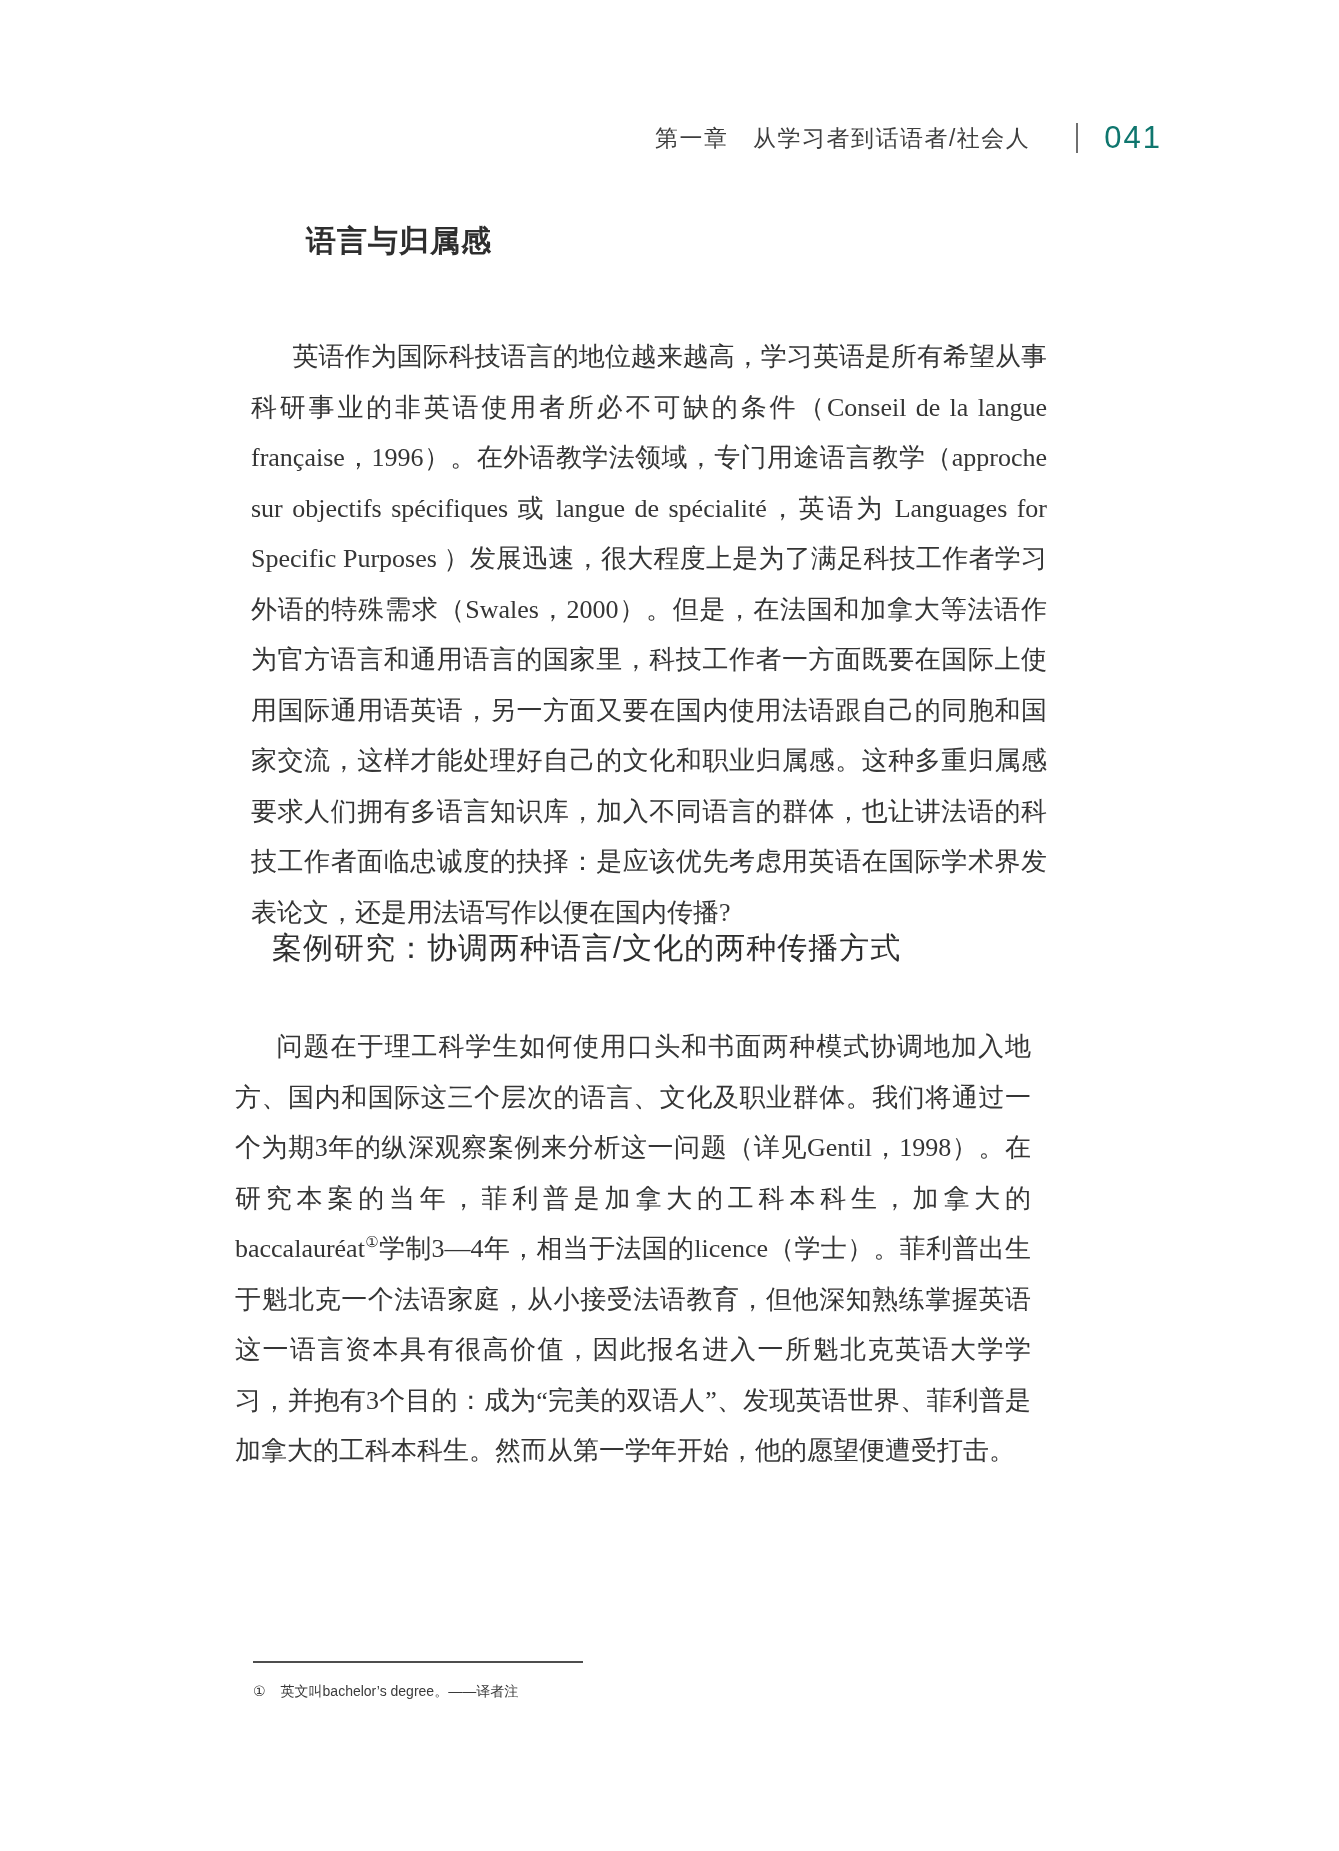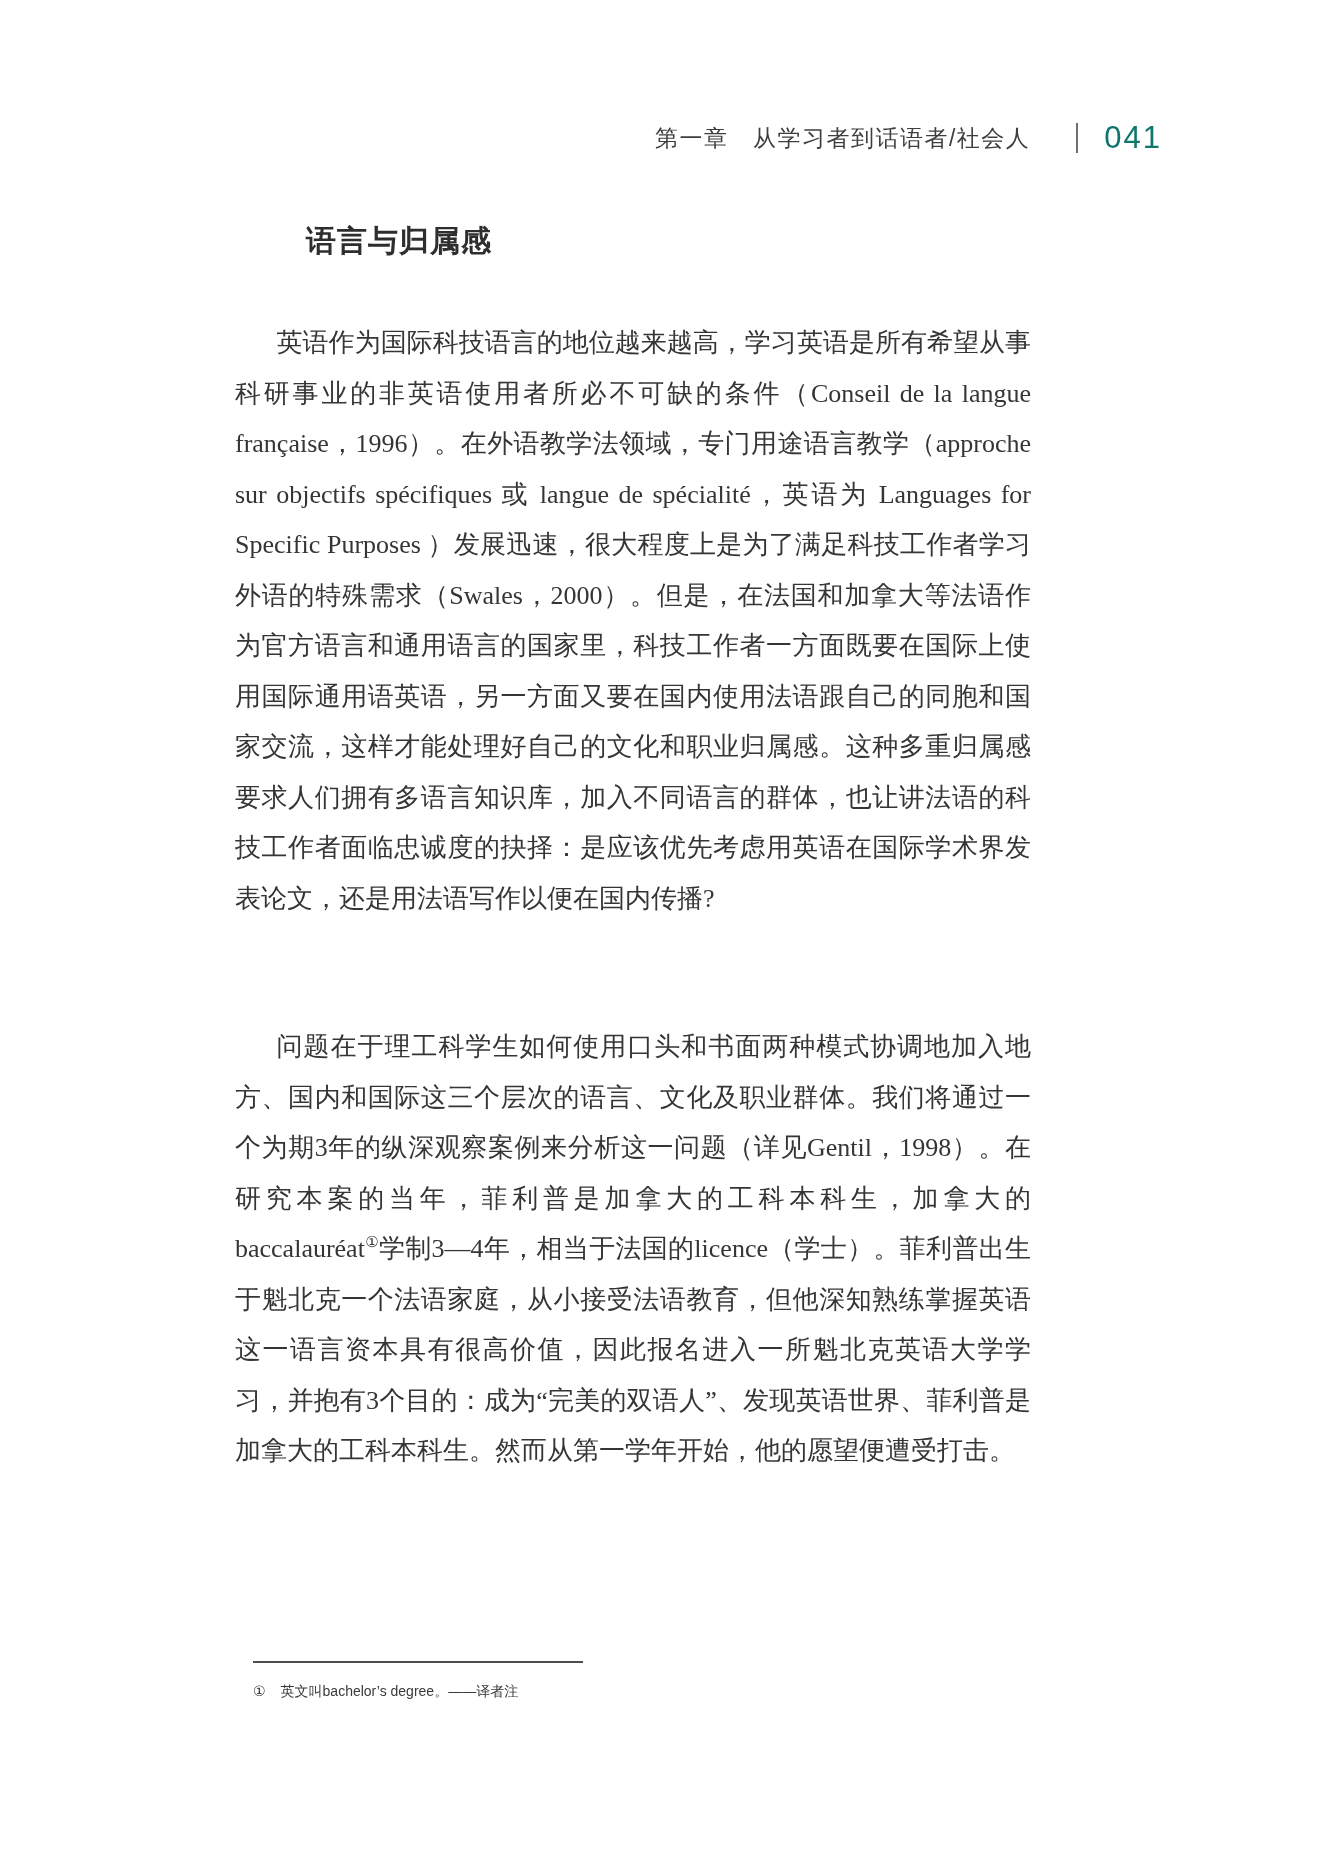--- a/index.html
+++ b/index.html
@@ -46,21 +46,21 @@
     left:235px; width:796px;
     font-size:26px; color:#353535;
     text-align:justify;
     text-justify:inter-ideograph;
   }
   .body-text p {
     margin:0;
     line-height:50.5px;
     text-indent:1.6em;
   }
-  .sec1-body { top:318px; }
+  .sec1-body { top:332px;margin-left:16px; }
   .sec2-body { top:1022px; }
   sup.fn-ref {
     font-size:0.58em;
     vertical-align:super;
     line-height:0;
   }
 
   
   .footnote-divider {
     position:absolute;
@@ -87,20 +87,21 @@
     <span class="head-divider"></span>
     <span class="page-number">041</span>
   </header>
 
   <h2 class="section-heading heading-1">语言与归属感</h2>
 
   <div class="body-text sec1-body">
     <p>英语作为国际科技语言的地位越来越高，学习英语是所有希望从事科研事业的非英语使用者所必不可缺的条件（Conseil de la langue française，1996）。在外语教学法领域，专门用途语言教学（approche sur objectifs spécifiques 或 langue de spécialité，英语为 Languages for Specific Purposes ）发展迅速，很大程度上是为了满足科技工作者学习外语的特殊需求（Swales，2000）。但是，在法国和加拿大等法语作为官方语言和通用语言的国家里，科技工作者一方面既要在国际上使用国际通用语英语，另一方面又要在国内使用法语跟自己的同胞和国家交流，这样才能处理好自己的文化和职业归属感。这种多重归属感要求人们拥有多语言知识库，加入不同语言的群体，也让讲法语的科技工作者面临忠诚度的抉择：是应该优先考虑用英语在国际学术界发表论文，还是用法语写作以便在国内传播?</p>
   </div>
 
+  <h2 class="section-heading heading-2">案例研究：协调两种语言/文化的两种传播方式</h2>
 
   <div class="body-text sec2-body">
     <p><span>问题在于理工科学生如何使用口头和书面两种模式协调地加入地方、国内和国际这三个层次的语言、文化及职业群体。我们将通过一个为期3年的纵深观察案例来分析这一问题（详见Gentil，1998）。在研究本案的当年，菲利普是加拿大的工科本科生，加拿大的baccalauréat</span><sup class="fn-ref">①</sup><span>学制3—4年，相当于法国的licence（学士）。菲利普出生于魁北克一个法语家庭，从小接受法语教育，但他深知熟练掌握英语这一语言资本具有很高价值，因此报名进入一所魁北克英语大学学习，并抱有3个目的：成为“完美的双语人”、发现英语世界、菲利普是加拿大的工科本科生。然而从第一学年开始，他的愿望便遭受打击。</span></p>
   </div>
 
   <div class="footnote-divider"></div>
 
   <div class="footnote">
     <span class="footnote-marker">①</span><span>英文叫bachelor’s degree。——译者注</span>
   </div>

